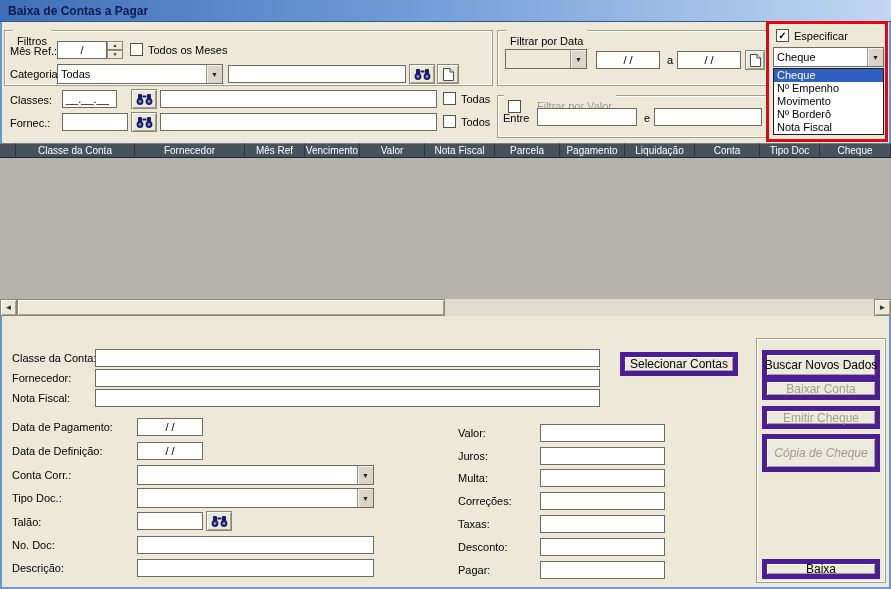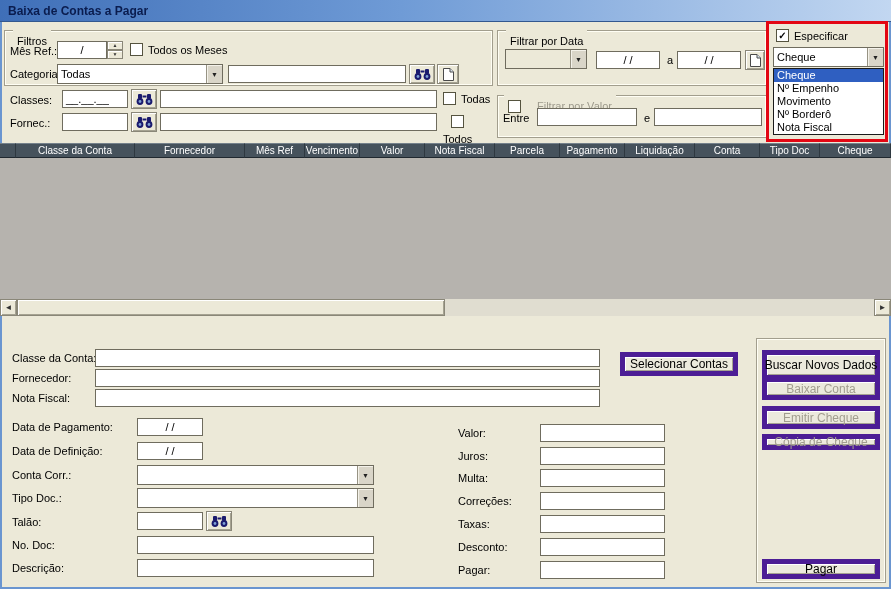--- a/index.html
+++ b/index.html
@@ -126,21 +126,21 @@
     </svg>
   </div>
   <div class="ibtn" style="left:437px;top:64px;width:22px;height:20px;">
     <svg width="11" height="13" viewBox="0 0 11 13">
       <path d="M0.5 0.5 H7 L10.5 4 V12.5 H0.5 Z" fill="#ffffff" stroke="#4a4a4a"></path>
       <path d="M7 0.5 V4 H10.5" fill="#d8e4f2" stroke="#4a4a4a"></path>
     </svg>
   </div>
 
   <span class="lbl" style="left:10px;top:94px;">Classes:</span>
-  <div class="tb" style="left:62px;top:90px;width:66px;">__.__.__</div>
+  <div class="tb" style="left:62px;top:90px;width:55px;">__.__.__</div>
   <div class="ibtn" style="left:131px;top:89px;width:26px;height:20px;">
     <svg width="17" height="13" viewBox="0 0 17 13">
       <rect x="2" y="1" width="4" height="5" rx="1" fill="#1a1a6e"></rect>
         <rect x="11" y="1" width="4" height="5" rx="1" fill="#1a1a6e"></rect>
       <rect x="6.5" y="2.5" width="4" height="2" fill="#1a1a6e"></rect>
       <circle cx="4" cy="8.5" r="3.4" fill="#1a1a6e"></circle>
         <circle cx="13" cy="8.5" r="3.4" fill="#1a1a6e"></circle>
       <circle cx="4" cy="8.5" r="1.4" fill="#7e9fd4"></circle>
         <circle cx="13" cy="8.5" r="1.4" fill="#7e9fd4"></circle>
     </svg>
@@ -158,21 +158,21 @@
       <rect x="2" y="1" width="4" height="5" rx="1" fill="#1a1a6e"></rect>
         <rect x="11" y="1" width="4" height="5" rx="1" fill="#1a1a6e"></rect>
       <rect x="6.5" y="2.5" width="4" height="2" fill="#1a1a6e"></rect>
       <circle cx="4" cy="8.5" r="3.4" fill="#1a1a6e"></circle>
         <circle cx="13" cy="8.5" r="3.4" fill="#1a1a6e"></circle>
       <circle cx="4" cy="8.5" r="1.4" fill="#7e9fd4"></circle>
         <circle cx="13" cy="8.5" r="1.4" fill="#7e9fd4"></circle>
     </svg>
   </div>
   <div class="tb" style="left:160px;top:113px;width:277px;"></div>
-  <div class="cb" style="left:443px;top:115px;flex-direction:column;">
+  <div class="cb" style="left:443px;top:115px;">
     <span class="box"></span>
     <span>Todos</span>
   </div>
 
   <div class="group" style="left:497px;top:30px;width:270px;height:56px;">
     <span class="group-label">Filtrar por Data</span>
   </div>
   <div class="combo disabled" style="left:505px;top:49px;width:82px;">
     <span class="val"></span>
     <span class="arrow">▼</span>
@@ -306,16 +306,16 @@
   <span class="lbl" style="left:458px;top:541px;">Desconto:</span>
   <div class="tb" style="left:540px;top:538px;width:125px;"></div>
 
   <span class="lbl" style="left:458px;top:564px;">Pagar:</span>
   <div class="tb" style="left:540px;top:561px;width:125px;"></div>
 
   <div class="group" style="left:756px;top:338px;width:130px;height:245px;"></div>
   <div class="btn" style="left:762px;top:350px;width:118px;height:30px;">Buscar Novos Dados</div>
   <div class="btn disabled" style="left:762px;top:377px;width:118px;height:23px;text-align:center;">Baixar Conta</div>
   <div class="btn disabled" style="left:762px;top:406px;width:118px;height:23px;">Emitir Cheque</div>
-  <div class="btn disabled" style="left:762px;top:434px;width:118px;height:16px;">Cópia de Cheque</div>
-  <div class="btn" style="left:762px;top:559px;width:118px;height:20px;">Pagar</div>
+  <div class="btn disabled" style="left:762px;top:434px;width:118px;height:38px;font-style:italic;">Cópia de Cheque</div>
+  <div class="btn" style="left:762px;top:559px;width:118px;height:20px;">Baixa</div>
 
 </div>
 
 </body></html>

